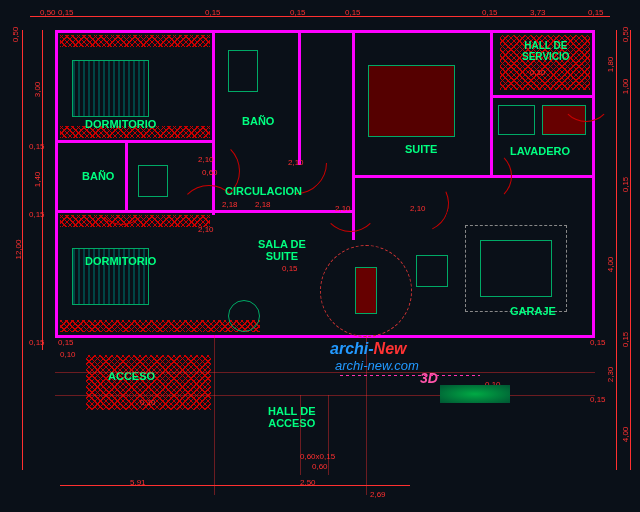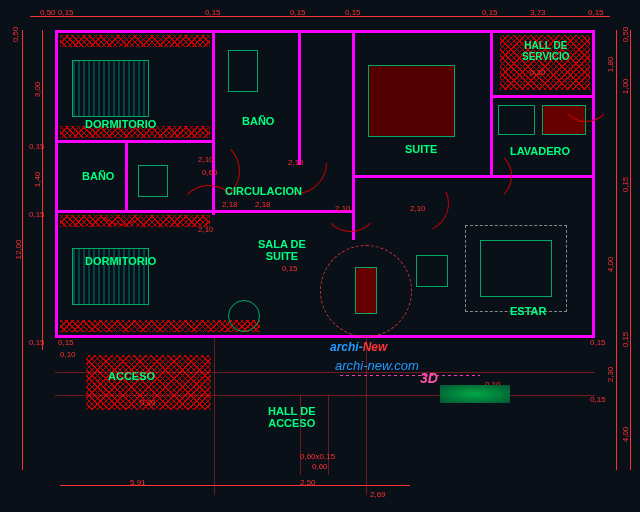--- a/index.html
+++ b/index.html
@@ -6,21 +6,21 @@
   .canvas{position:relative;width:640px;height:512px;background:#0a1018}
   .dim{position:absolute;color:#ff3030;font-size:8px;white-space:nowrap}
   .room{position:absolute;color:#00ff80;font-size:11px;font-weight:bold;white-space:nowrap;text-align:center}
   .wall-h{position:absolute;height:3px;background:#ff00ff}
   .wall-v{position:absolute;width:3px;background:#ff00ff}
   .hatch{position:absolute;background:repeating-linear-gradient(45deg,#c00,#c00 1px,transparent 1px,transparent 4px),repeating-linear-gradient(-45deg,#c00,#c00 1px,transparent 1px,transparent 4px)}
   .dimline-h{position:absolute;height:1px;background:#ff3030}
   .dimline-v{position:absolute;width:1px;background:#ff3030}
   .furn{position:absolute;border:1px solid #0a6}
   .arc{position:absolute;border:1px solid #c00;border-radius:50%;border-color:#c00 transparent transparent transparent}
-  .watermark{position:absolute;font-size:12px;font-style:italic;white-space:nowrap}
+  .watermark{position:absolute;font-size:16px;font-style:italic;white-space:nowrap}
   .furn-dash{position:absolute;border:1px dashed #888}
 </style>
 </head>
 <body>
 
 <div class="canvas">
 
   <div class="wall-h" style="left:55px;top:30px;width:540px"></div>
   <div class="wall-h" style="left:55px;top:335px;width:540px"></div>
   <div class="wall-v" style="left:55px;top:30px;height:308px"></div>
@@ -69,21 +69,21 @@
   <div class="room" style="left:85px;top:255px">DORMITORIO</div>
   <div class="room" style="left:242px;top:115px">BAÑO</div>
   <div class="room" style="left:82px;top:170px">BAÑO</div>
   <div class="room" style="left:225px;top:185px">CIRCULACION</div>
   <div class="room" style="left:405px;top:143px">SUITE</div>
   <div class="room" style="left:510px;top:145px">LAVADERO</div>
   <div class="room" style="left:522px;top:40px;white-space:pre-line;font-size:10px">HALL DE
 SERVICIO</div>
   <div class="room" style="left:258px;top:238px;white-space:pre-line">SALA DE
 SUITE</div>
-  <div class="room" style="left:510px;top:305px">ESTAR</div>
+  <div class="room" style="left:510px;top:305px">GARAJE</div>
   <div class="room" style="left:108px;top:370px">ACCESO</div>
   <div class="room" style="left:268px;top:405px;white-space:pre-line">HALL DE
 ACCESO</div>
 
   <div class="dimline-h" style="left:30px;top:16px;width:580px"></div>
   <div class="dimline-h" style="left:60px;top:485px;width:350px"></div>
   <div class="dimline-v" style="left:22px;top:30px;height:440px"></div>
   <div class="dimline-v" style="left:42px;top:30px;height:320px"></div>
   <div class="dimline-v" style="left:616px;top:30px;height:440px"></div>
   <div class="dimline-v" style="left:630px;top:30px;height:440px"></div>

